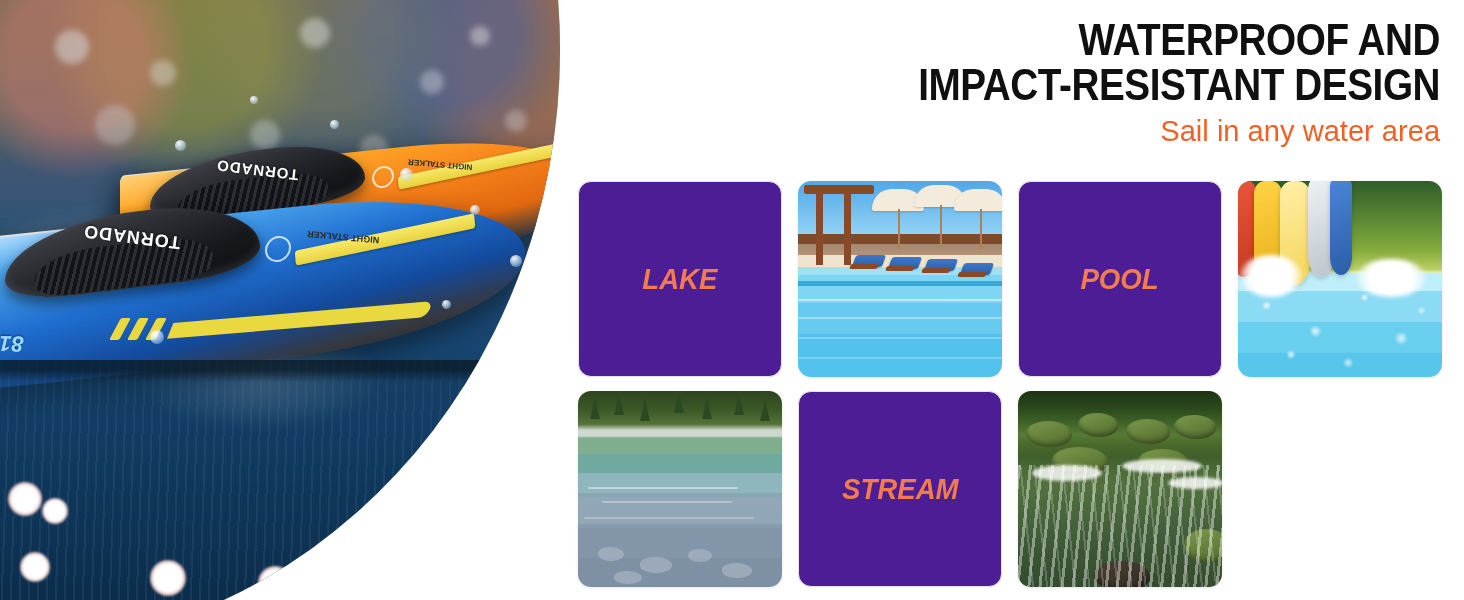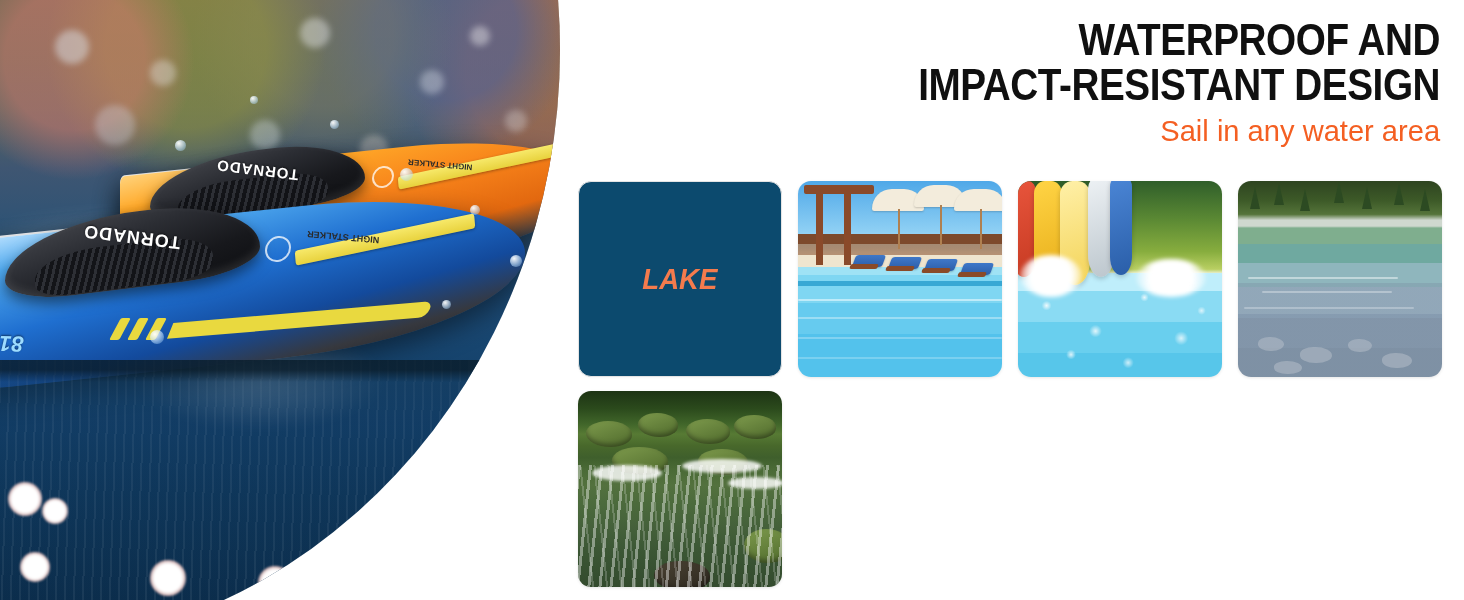--- a/index.html
+++ b/index.html
@@ -129,21 +129,21 @@
   #tile-grid{
     position:absolute; left:18px; top:181px;
     width:882px; height:408px;
     display:grid;
     grid-template-columns:repeat(4, 204px);
     grid-template-rows:repeat(2, 196px);
     column-gap:16px; row-gap:14px;
   }
   .tile{ position:relative; border-radius:13px; overflow:hidden; }
   .tile.label-tile{
-    background:#0c4a6e;
+    background:#4c1d95;
     border:1px solid #e4e4e4;
     display:flex; align-items:center; justify-content:center;
     box-shadow:0 1px 2px rgba(0,0,0,.03);
   }
   .tile-label{
     font-family:"Liberation Sans Narrow","Liberation Sans", sans-serif;
     font-weight:700; font-style:italic;
     font-size:30px; line-height:1.12; text-align:center;
     letter-spacing:0px; transform:scaleX(.92);
   }
@@ -320,20 +320,23 @@
       <div class="chair" style="left:92px;  top:76px;"></div>
       <div class="chair" style="left:128px; top:78px;"></div>
       <div class="chair" style="left:164px; top:82px;"></div>
       <div class="pool-tile-line" style="top:100px;"></div>
       <div class="ripple" style="top:118px;"></div>
       <div class="ripple" style="top:136px; opacity:.7;"></div>
       <div class="ripple" style="top:156px; opacity:.55;"></div>
       <div class="ripple" style="top:176px; opacity:.45;"></div>
     </div>
 
+    <div class="tile label-tile">
+      <div class="tile-label" style="color:#F47B4D;">POOL</div>
+    </div>
 
     <div class="tile photo-tile ph-park">
       <div class="slide" style="left:-6px; top:0;   width:24px; height:96px; background:linear-gradient(160deg,#e8553c,#c63a22);"></div>
       <div class="slide" style="left:16px; top:0;   width:28px; height:100px; background:linear-gradient(160deg,#ffd445,#e8ae19);"></div>
       <div class="slide" style="left:42px; top:0;   width:30px; height:104px; background:linear-gradient(160deg,#fff0a8,#f3d356);"></div>
       <div class="slide" style="left:70px; top:-4px;width:26px; height:100px; background:linear-gradient(160deg,#eef2f5,#bcc6cd);"></div>
       <div class="slide" style="left:92px; top:-4px;width:22px; height:98px; background:linear-gradient(160deg,#4b86d6,#2a5ea8);"></div>
       <div class="foam" style="left:2px;  top:74px; width:62px; height:42px;"></div>
       <div class="foam" style="left:118px;top:78px; width:70px; height:38px;"></div>
       <div class="bubbles"></div>
@@ -350,20 +353,23 @@
       <div class="lk-ripple" style="left:10px; top:96px;  width:150px;"></div>
       <div class="lk-ripple" style="left:24px; top:110px; width:130px; opacity:.7;"></div>
       <div class="lk-ripple" style="left:6px;  top:126px; width:170px; opacity:.6;"></div>
       <div class="stone" style="left:20px; top:156px; width:26px; height:14px;"></div>
       <div class="stone" style="left:62px; top:166px; width:32px; height:16px;"></div>
       <div class="stone" style="left:110px;top:158px; width:24px; height:13px;"></div>
       <div class="stone" style="left:144px;top:172px; width:30px; height:15px;"></div>
       <div class="stone" style="left:36px; top:180px; width:28px; height:13px;"></div>
     </div>
 
+    <div class="tile label-tile">
+      <div class="tile-label" style="color:#F47B4D;">STREAM</div>
+    </div>
 
     <div class="tile photo-tile ph-stream">
       <div class="rock" style="left:8px;   top:30px; width:46px; height:26px;"></div>
       <div class="rock" style="left:60px;  top:22px; width:40px; height:24px;"></div>
       <div class="rock" style="left:108px; top:28px; width:44px; height:25px;"></div>
       <div class="rock" style="left:156px; top:24px; width:42px; height:24px;"></div>
       <div class="rock" style="left:34px;  top:56px; width:56px; height:28px;"></div>
       <div class="rock" style="left:120px; top:58px; width:50px; height:26px;"></div>
       <div class="rock" style="left:166px; top:138px;width:46px; height:34px;"></div>
       <div class="rock" style="left:76px;  top:170px;width:56px; height:30px; background:linear-gradient(160deg,#4a4233,#2c271e);"></div>

